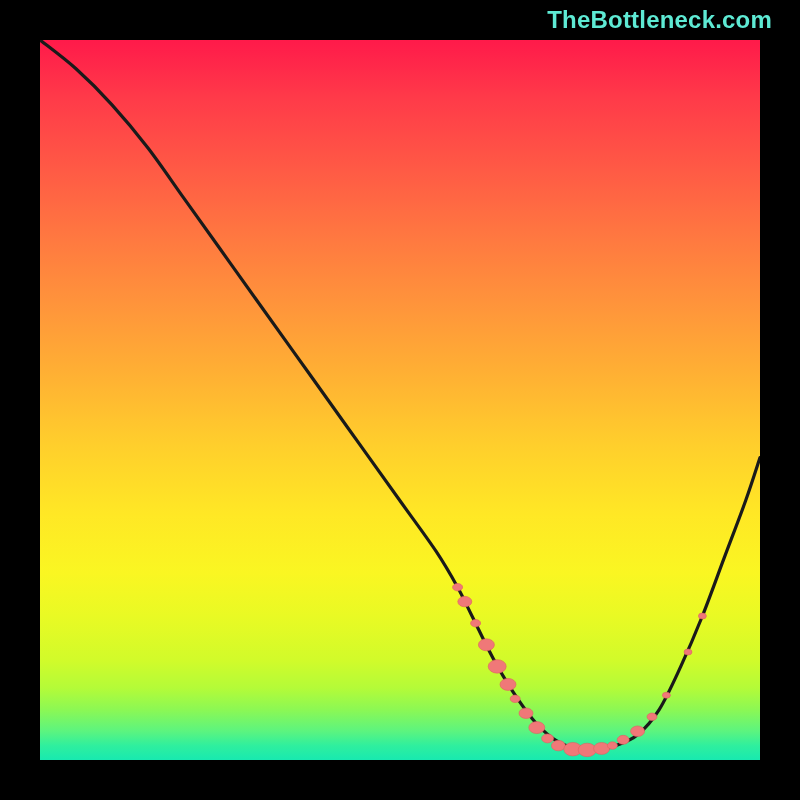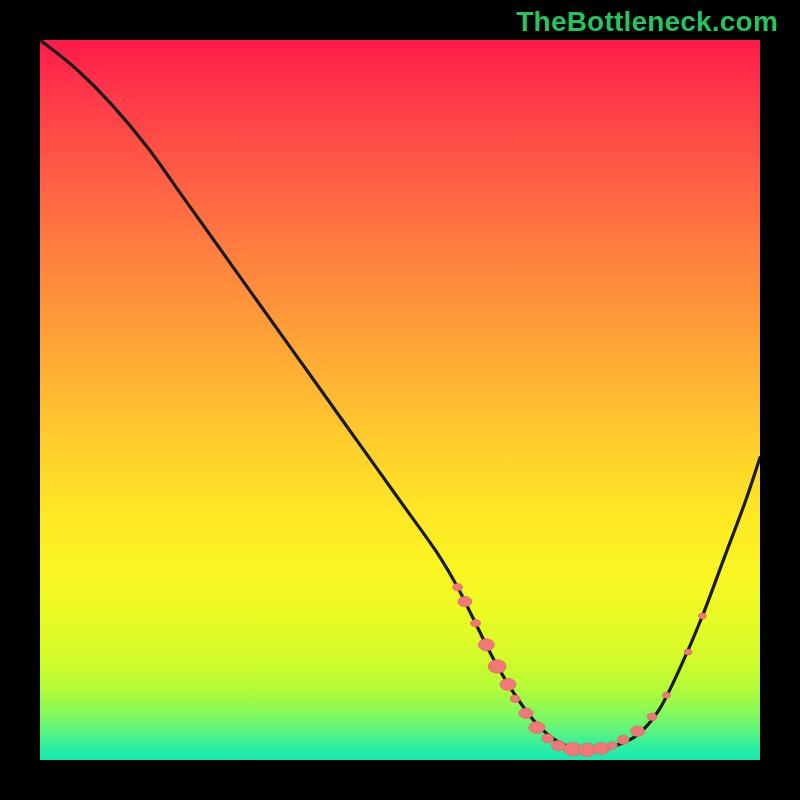--- a/index.html
+++ b/index.html
@@ -13,23 +13,23 @@
   }
   .frame {
     position: relative;
     width: 800px;
     height: 800px;
     background: #000;
   }
   .watermark {
     position: absolute;
     top: 6px;
-    right: 22px;
-    color: #22c55e;
-    font-size: 28px;
+    right: 28px;
+    color: #5eead4;
+    font-size: 24px;
     font-weight: 600;
     letter-spacing: 0.2px;
     z-index: 5;
   }
   .plot-area {
     position: absolute;
     left: 40px;
     top: 40px;
     width: 720px;
     height: 720px;

